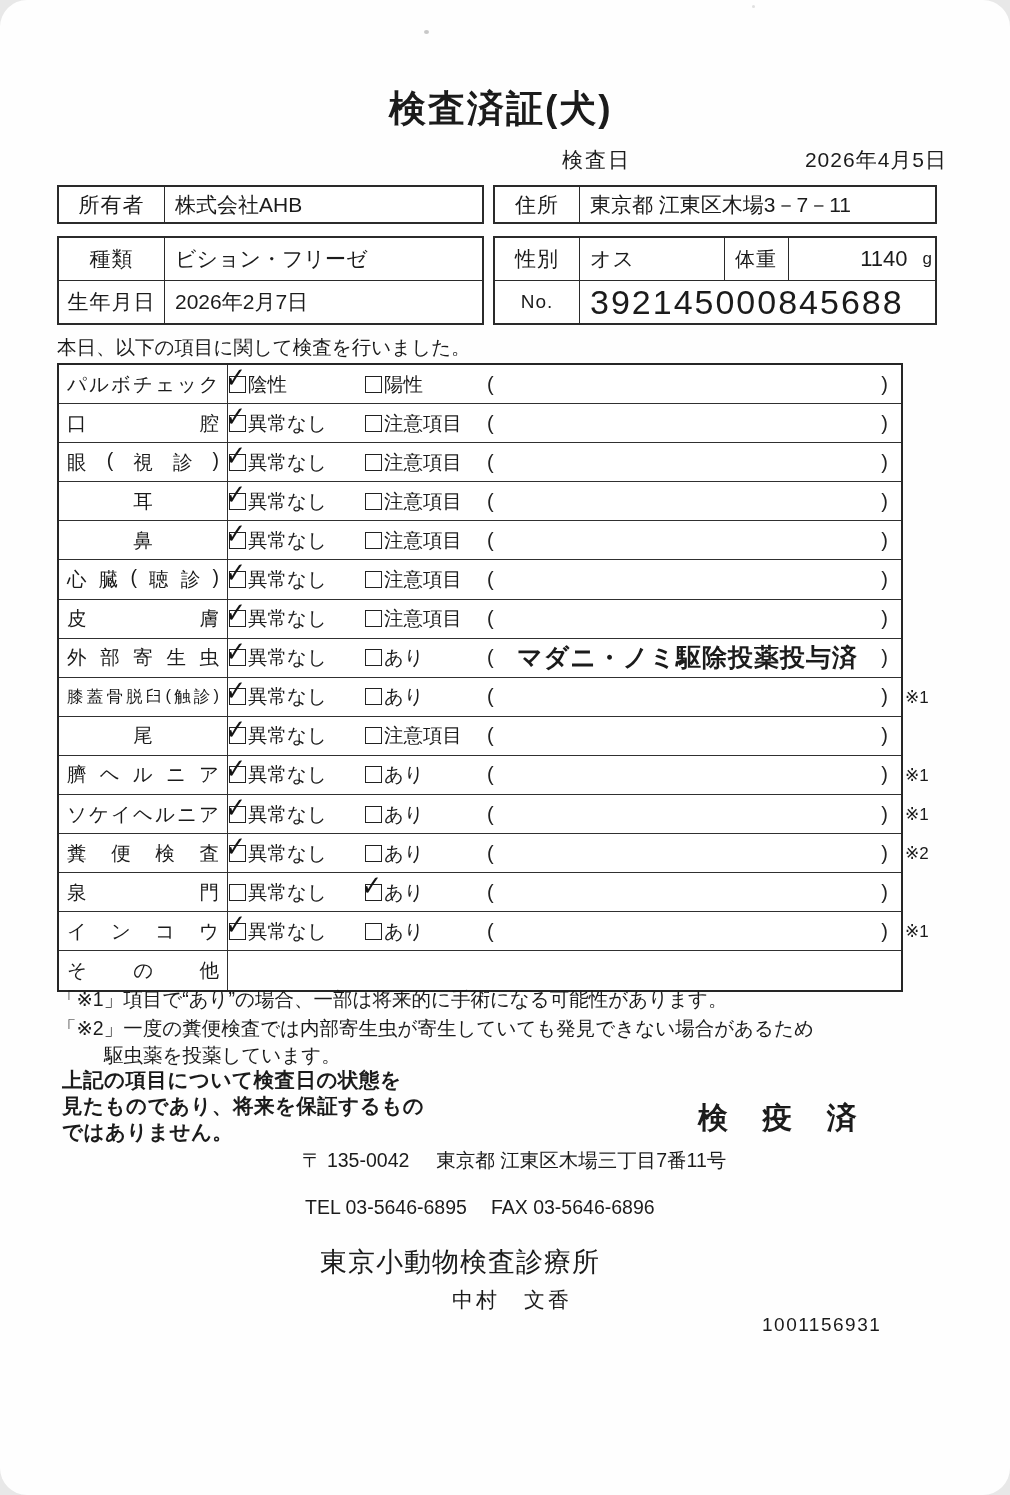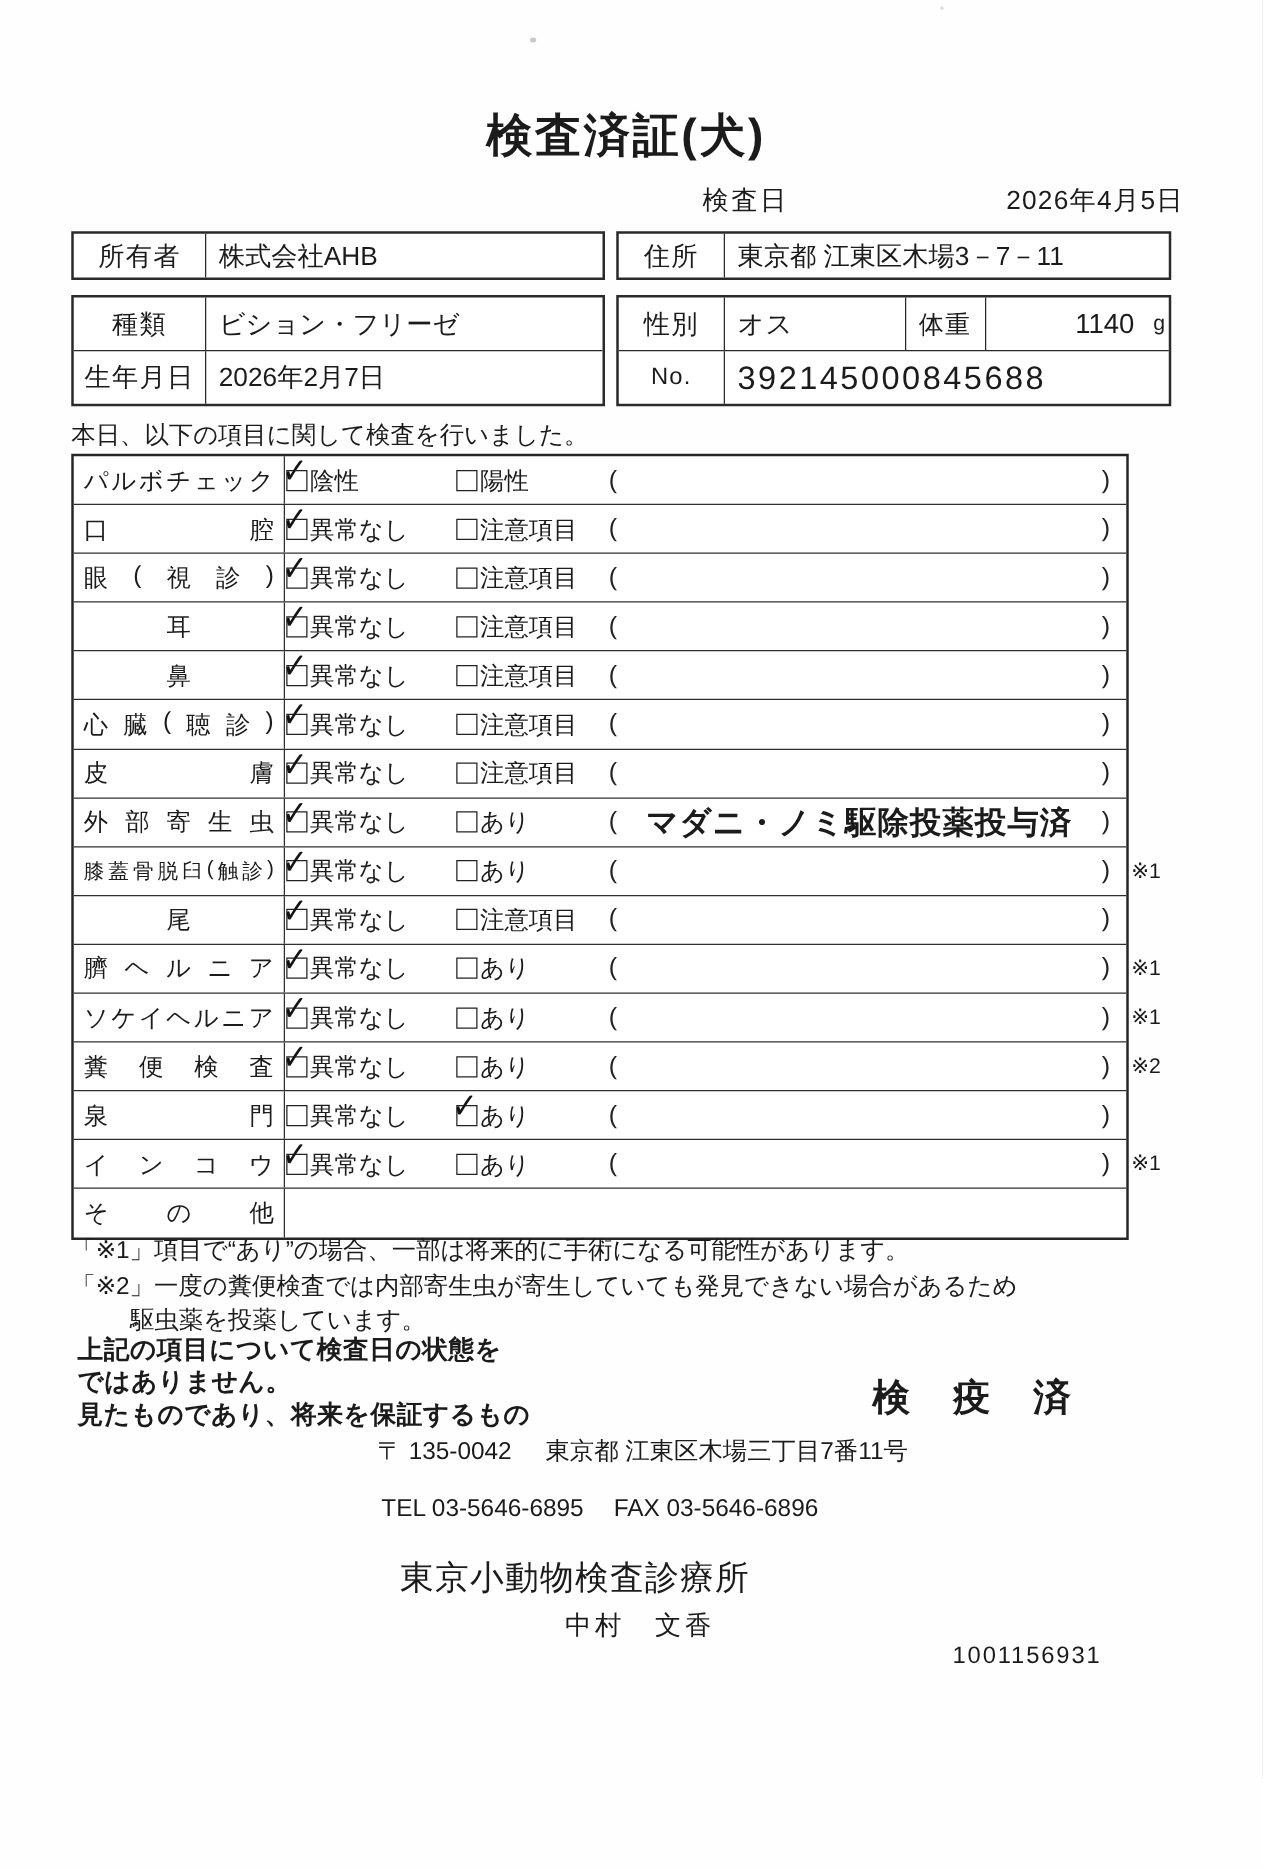--- a/index.html
+++ b/index.html
@@ -1,39 +1,40 @@
 <!DOCTYPE html>
 <html lang="ja"><head>
 <meta charset="utf-8">
 <style>
   html,body{margin:0;padding:0;background:#e8e8e8;}
   .page{
     position:relative;width:1010px;height:1495px;margin:0 auto;
     background:#fefefe;color:#1b1b1b;
     font-family:"Liberation Sans","DejaVu Sans",sans-serif;
     overflow:hidden;
+    border-radius:27px;
   }
   .abs{position:absolute;}
   
   .title{left:389px;top:84px;font-size:37px;font-weight:600;letter-spacing:2px;}
   .date-label{left:562px;top:146px;font-size:21px;letter-spacing:2px;}
   .date-value{right:63px;top:146px;font-size:21px;letter-spacing:1px;}
   
   .hbox{border:2px solid #2a2a2a;display:flex;box-sizing:border-box;background:#fff;}
   .owner-left {left:57px; top:185px;width:427px;height:39px;}
   .owner-right{left:493px;top:185px;width:444px;height:39px;}
   .info-left  {left:57px; top:236px;width:427px;height:89px;flex-direction:column;}
   .info-right {left:493px;top:236px;width:444px;height:89px;flex-direction:column;}
   .hrow{display:flex;flex:1;min-height:0;}
   .hrow.divided{border-bottom:1.6px solid #2a2a2a;}
   .lbl{display:flex;align-items:center;justify-content:center;font-size:21px;letter-spacing:1px;
        border-right:1.6px solid #2a2a2a;box-sizing:border-box;flex:none;}
   .w106{width:106px;} .w85{width:85px;} .w96{width:96px;} .w64{width:64px;font-size:20px;}
   .val{flex:1;display:flex;align-items:center;padding-left:10px;font-size:21px;box-sizing:border-box;}
-  .val.num{font-size:26px;letter-spacing:2px;}
+  .val.num{font-size:34px;letter-spacing:2px;}
   .val.weight{justify-content:flex-end;padding-right:3px;font-size:22px;}
   .weight-unit{font-size:17px;margin-left:15px;}
   .no-lbl{font-size:19px;}
   
   .intro{left:57px;top:334px;font-size:19.5px;}
   
   .insp-table{left:57px;top:363px;width:846px;border:2px solid #262626;box-sizing:border-box;background:#fff;}
   .insp-row{display:flex;height:38.1px;border-top:1.4px solid #303030;position:relative;}
   .insp-row:first-child{border-top:none;}
   .cell-label{width:169px;flex:none;border-right:1.4px solid #303030;box-sizing:border-box;
@@ -576,22 +577,22 @@
       <span class="row-footnote"></span>
     </div>
   </div>
 
   <div class="abs note note1">「※1」項目で“あり”の場合、一部は将来的に手術になる可能性があります。</div>
   <div class="abs note note2a">「※2」一度の糞便検査では内部寄生虫が寄生していても発見できない場合があるため</div>
   <div class="abs note note2b">駆虫薬を投薬しています。</div>
 
   <div class="abs disclaimer">
     <div>上記の項目について検査日の状態を</div>
+    <div>見たものであり、将来を保証するもの</div>
     <div>ではありません。</div>
-    <div>見たものであり、将来を保証するもの</div>
   </div>
 
   <div class="abs stamp">検 疫 済</div>
 
   <div class="abs addr-line">
     <span>〒 135-0042</span>
     <span class="addr-gap"></span>
     <span>東京都 江東区木場三丁目7番11号</span>
   </div>
   <div class="abs tel-line">

